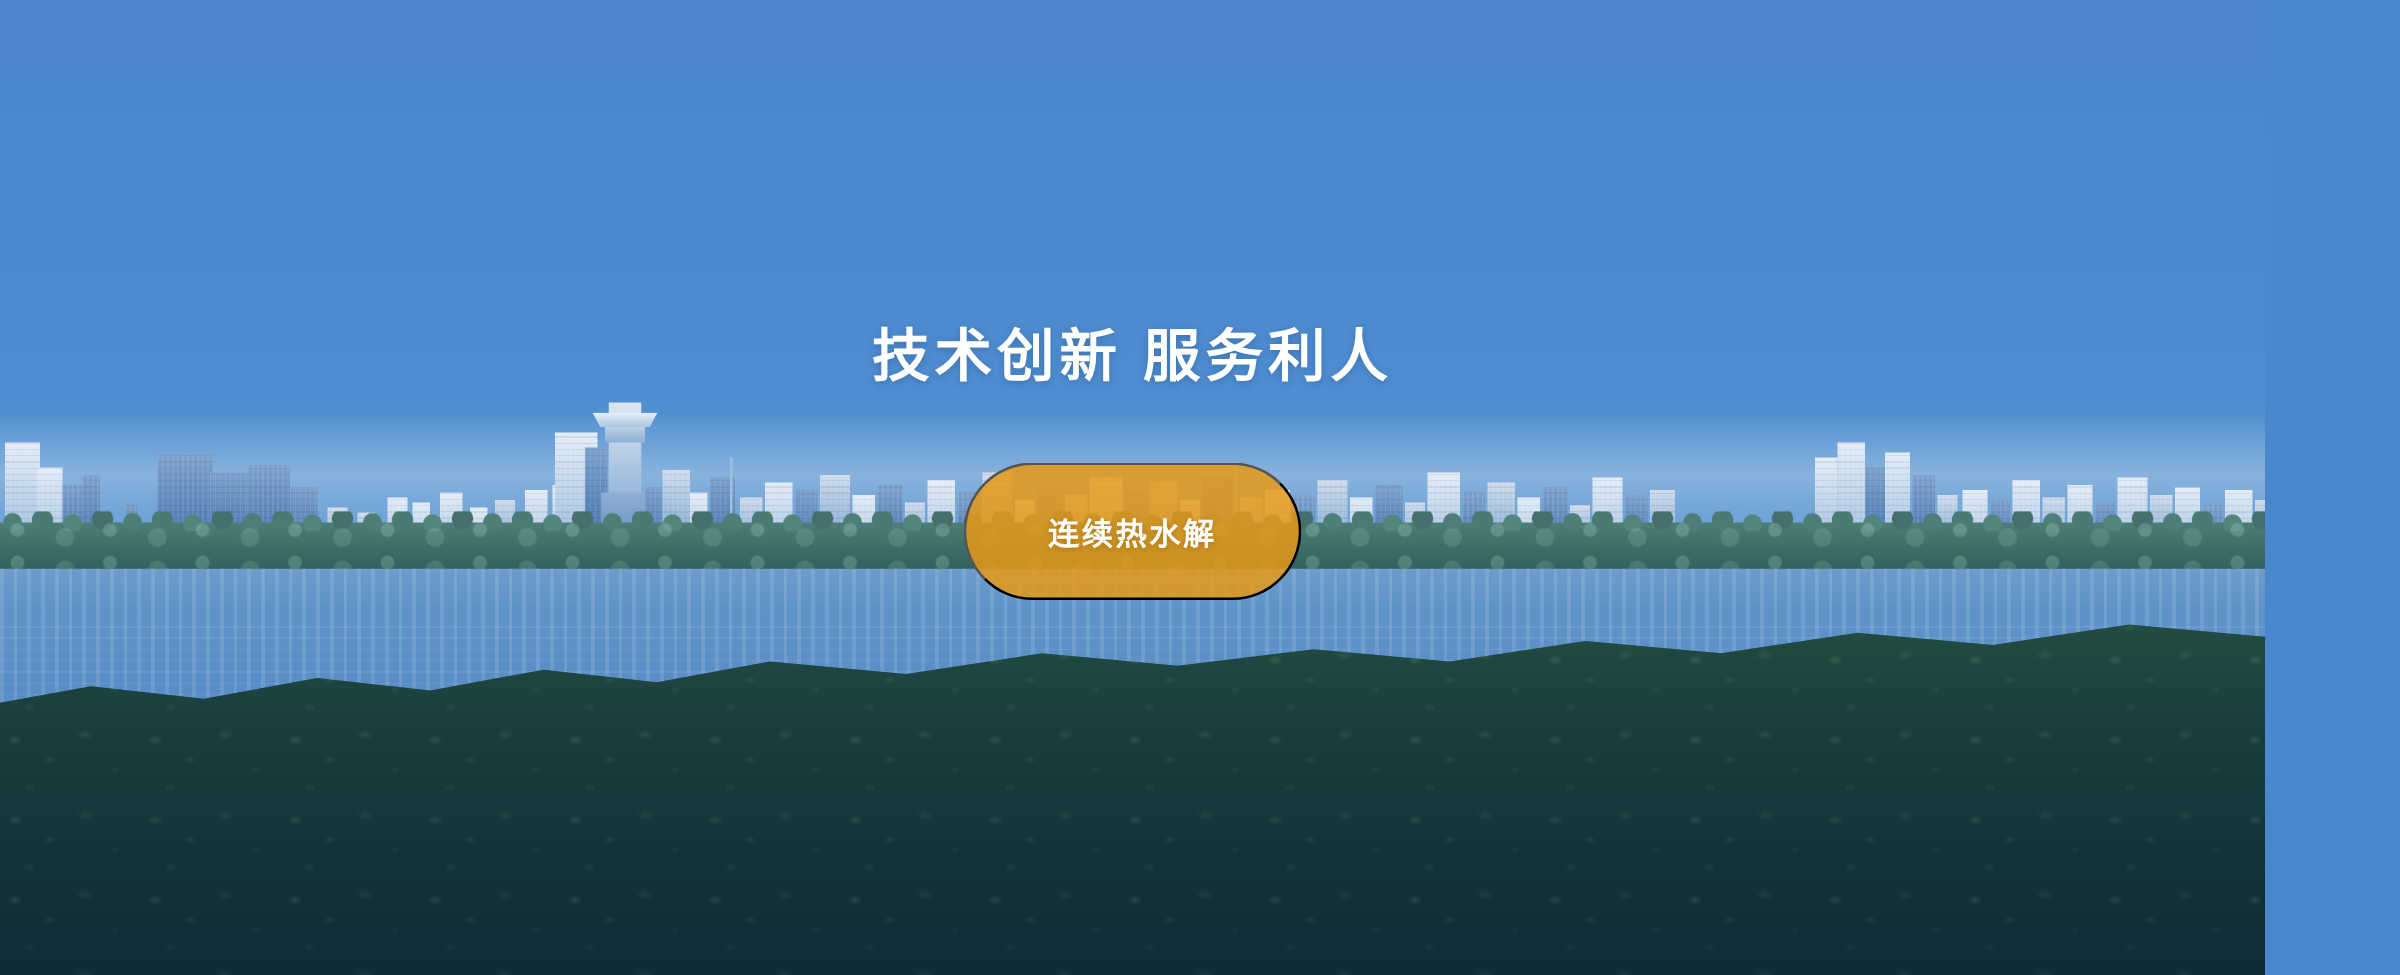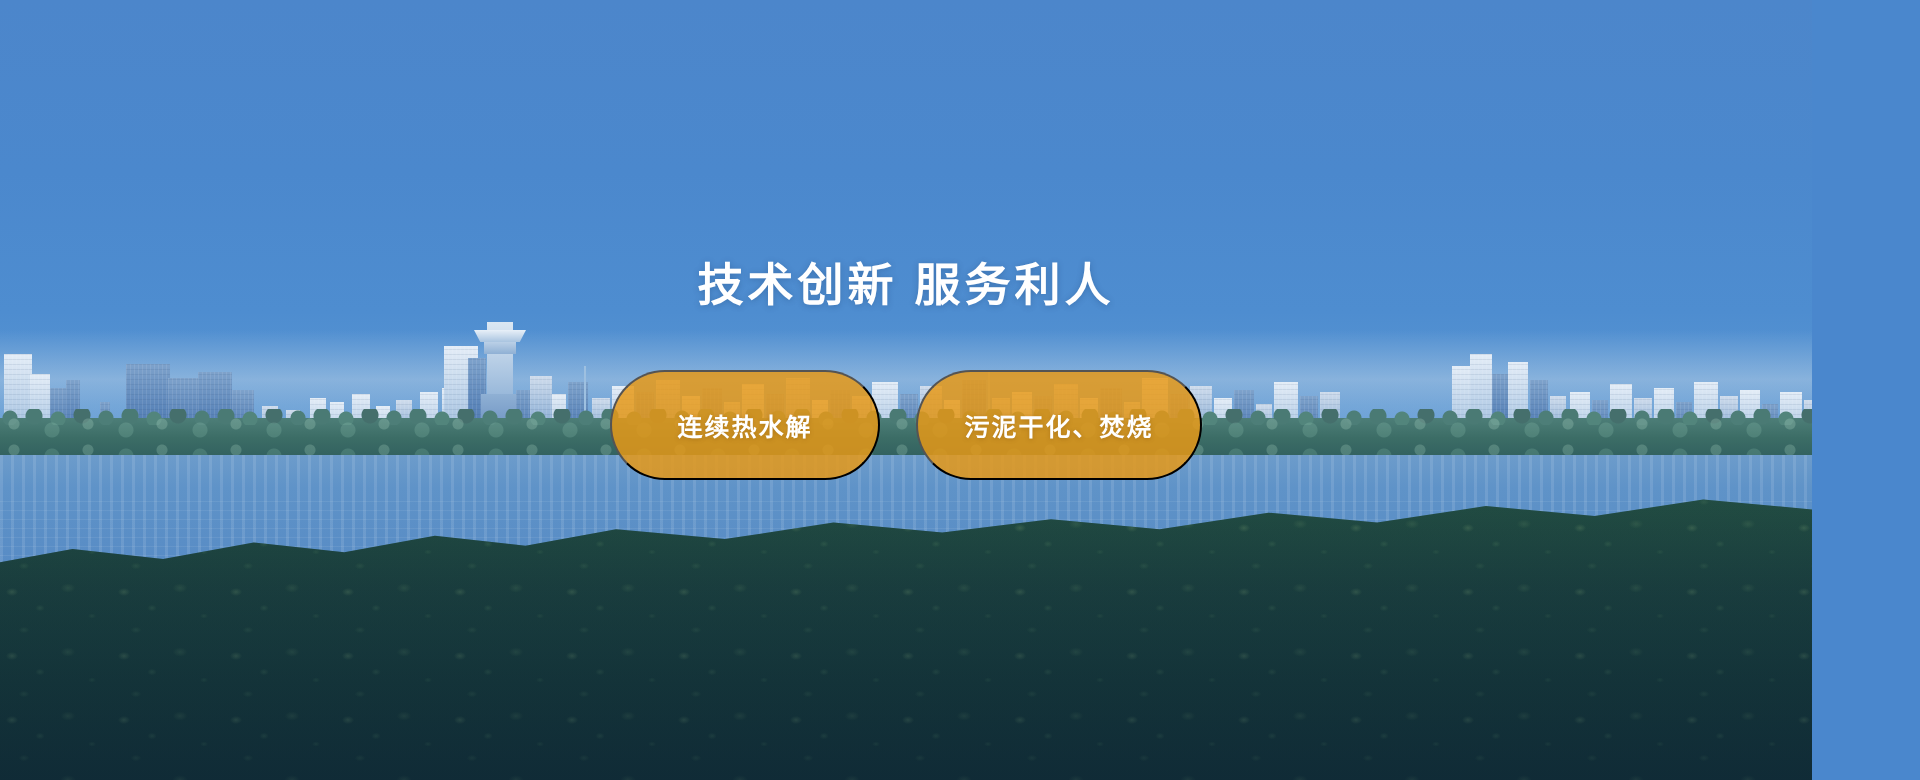--- a/index.html
+++ b/index.html
@@ -332,17 +332,16 @@
     <div class="fg-shade"></div>
   </div>
 
   <div class="content">
 
     <h1 class="title">技术创新  服务利人</h1>
 
 
     <div class="pills">
       <button class="pill">连续热水解</button>
-      <button class="pill wide">污泥干化、焚烧</button>
     </div>
 
   </div>
 </div>
 
 </body></html>

